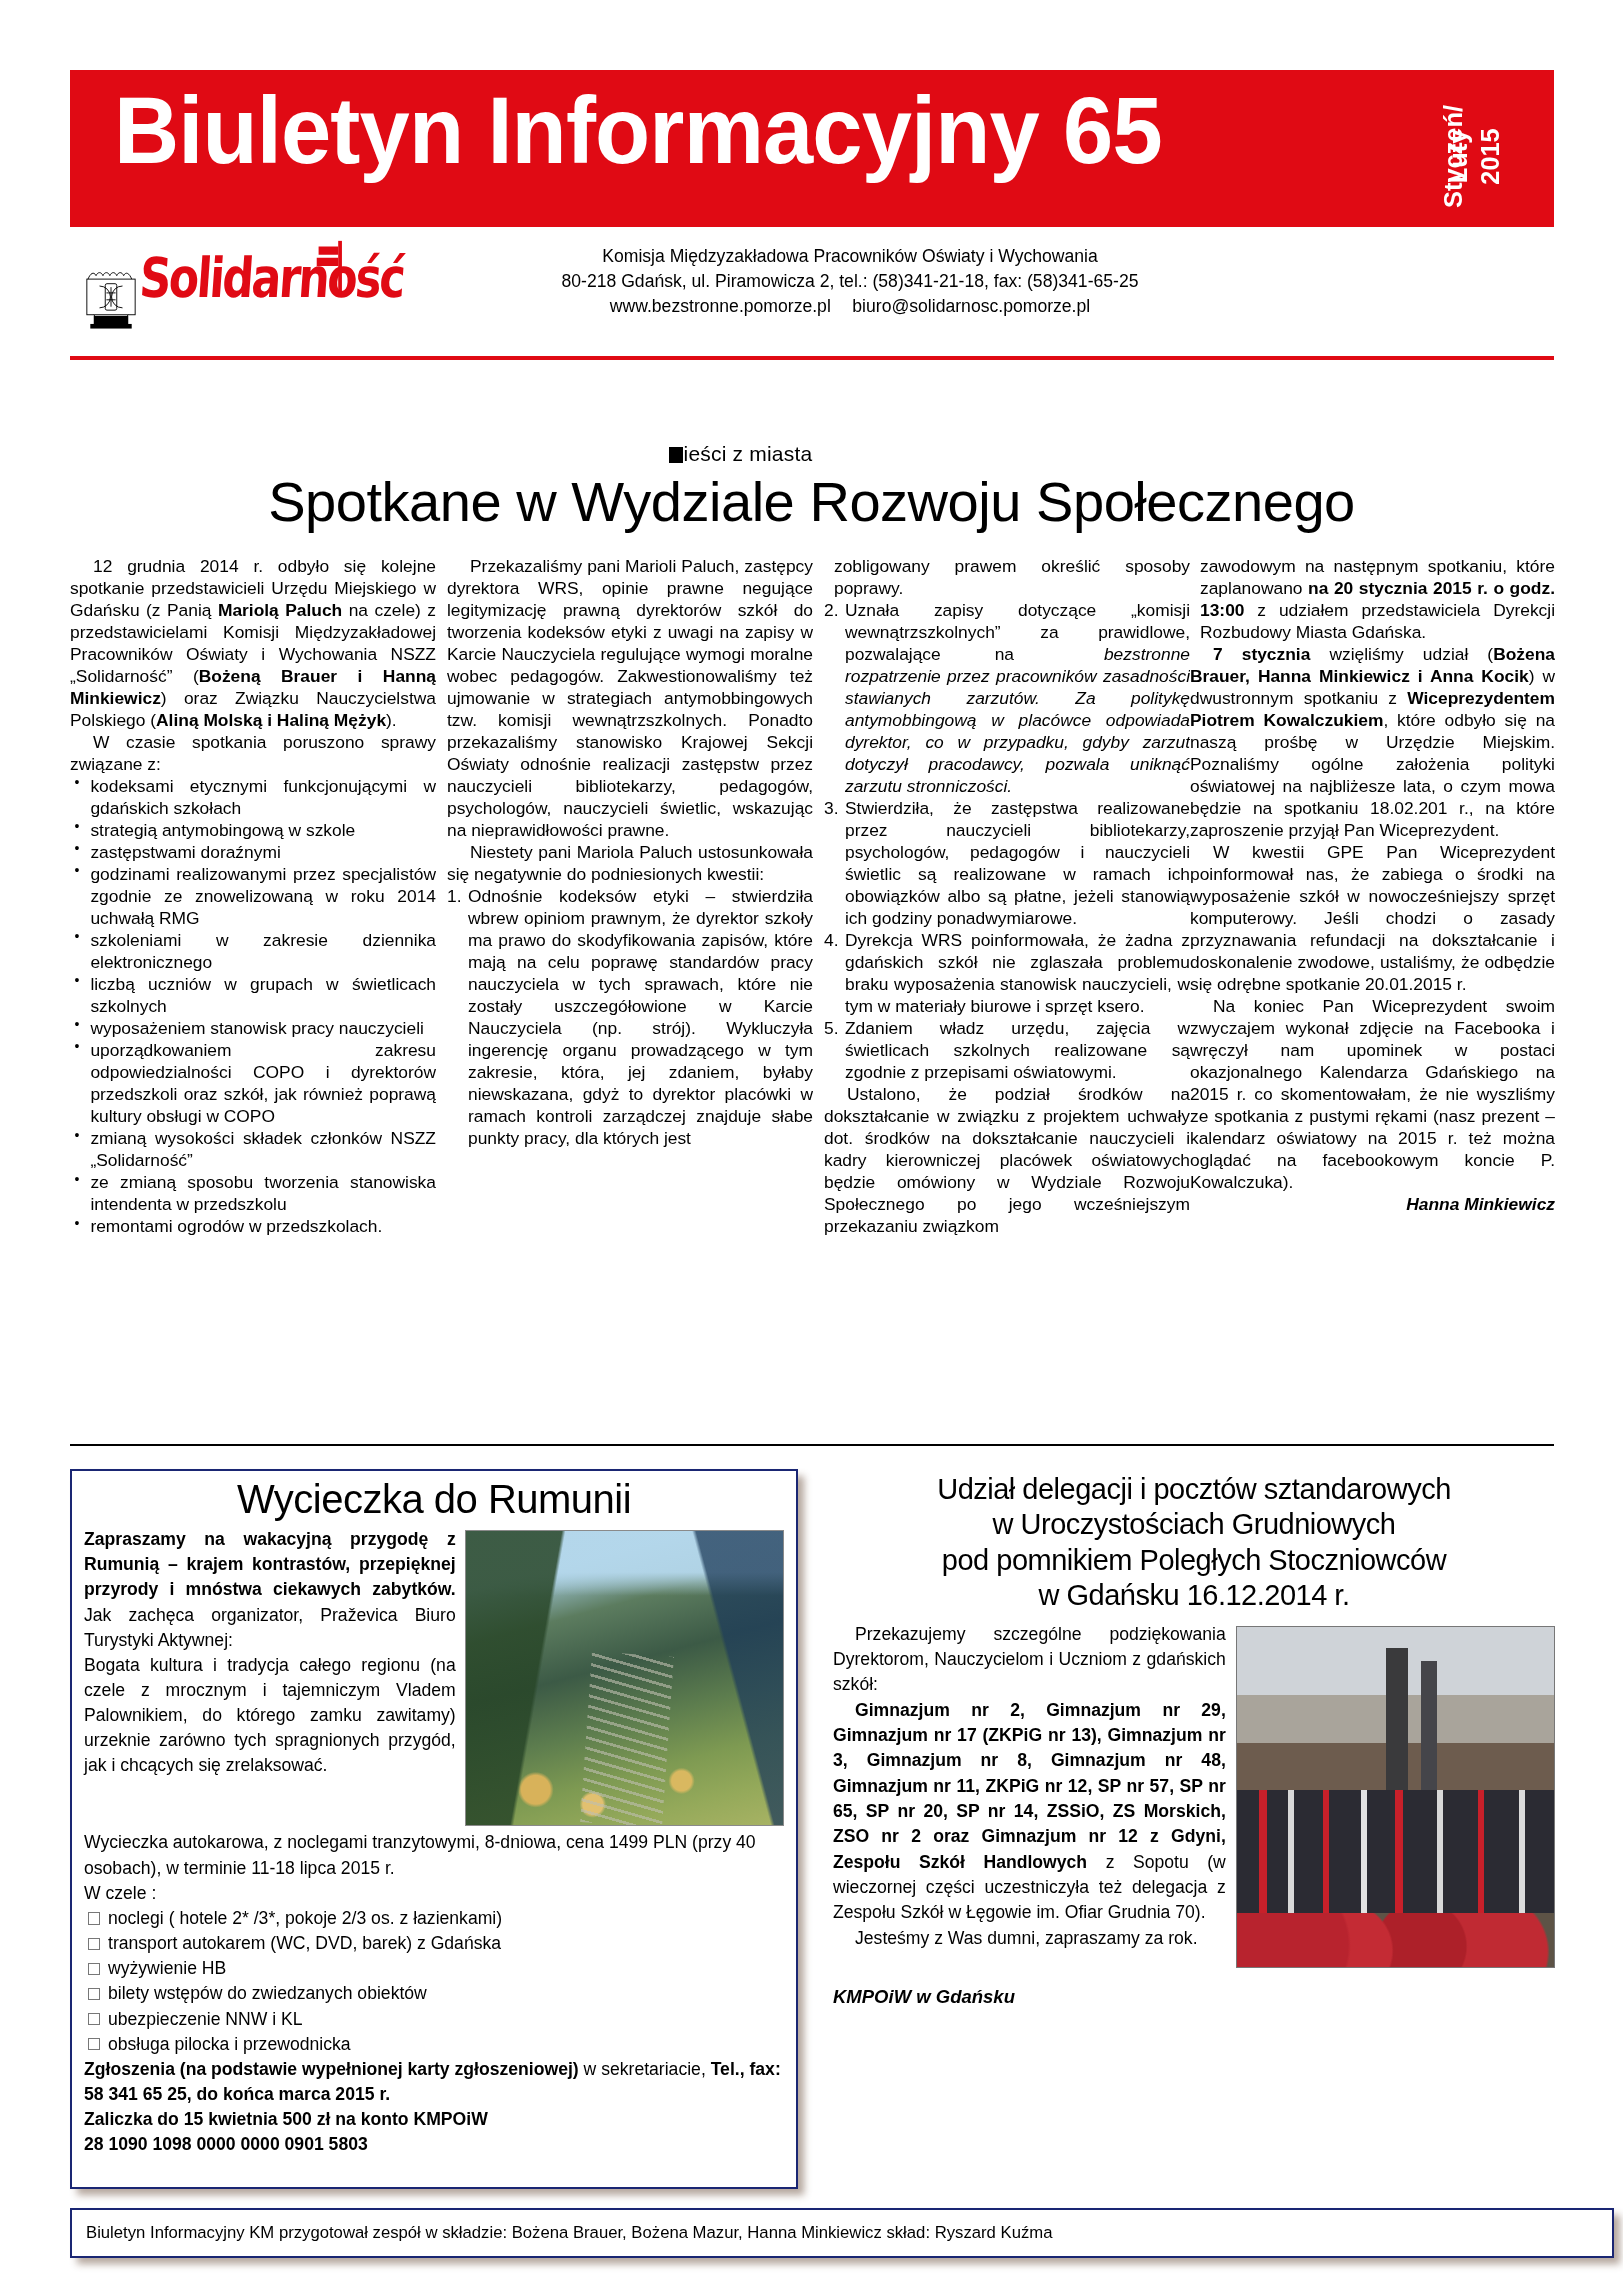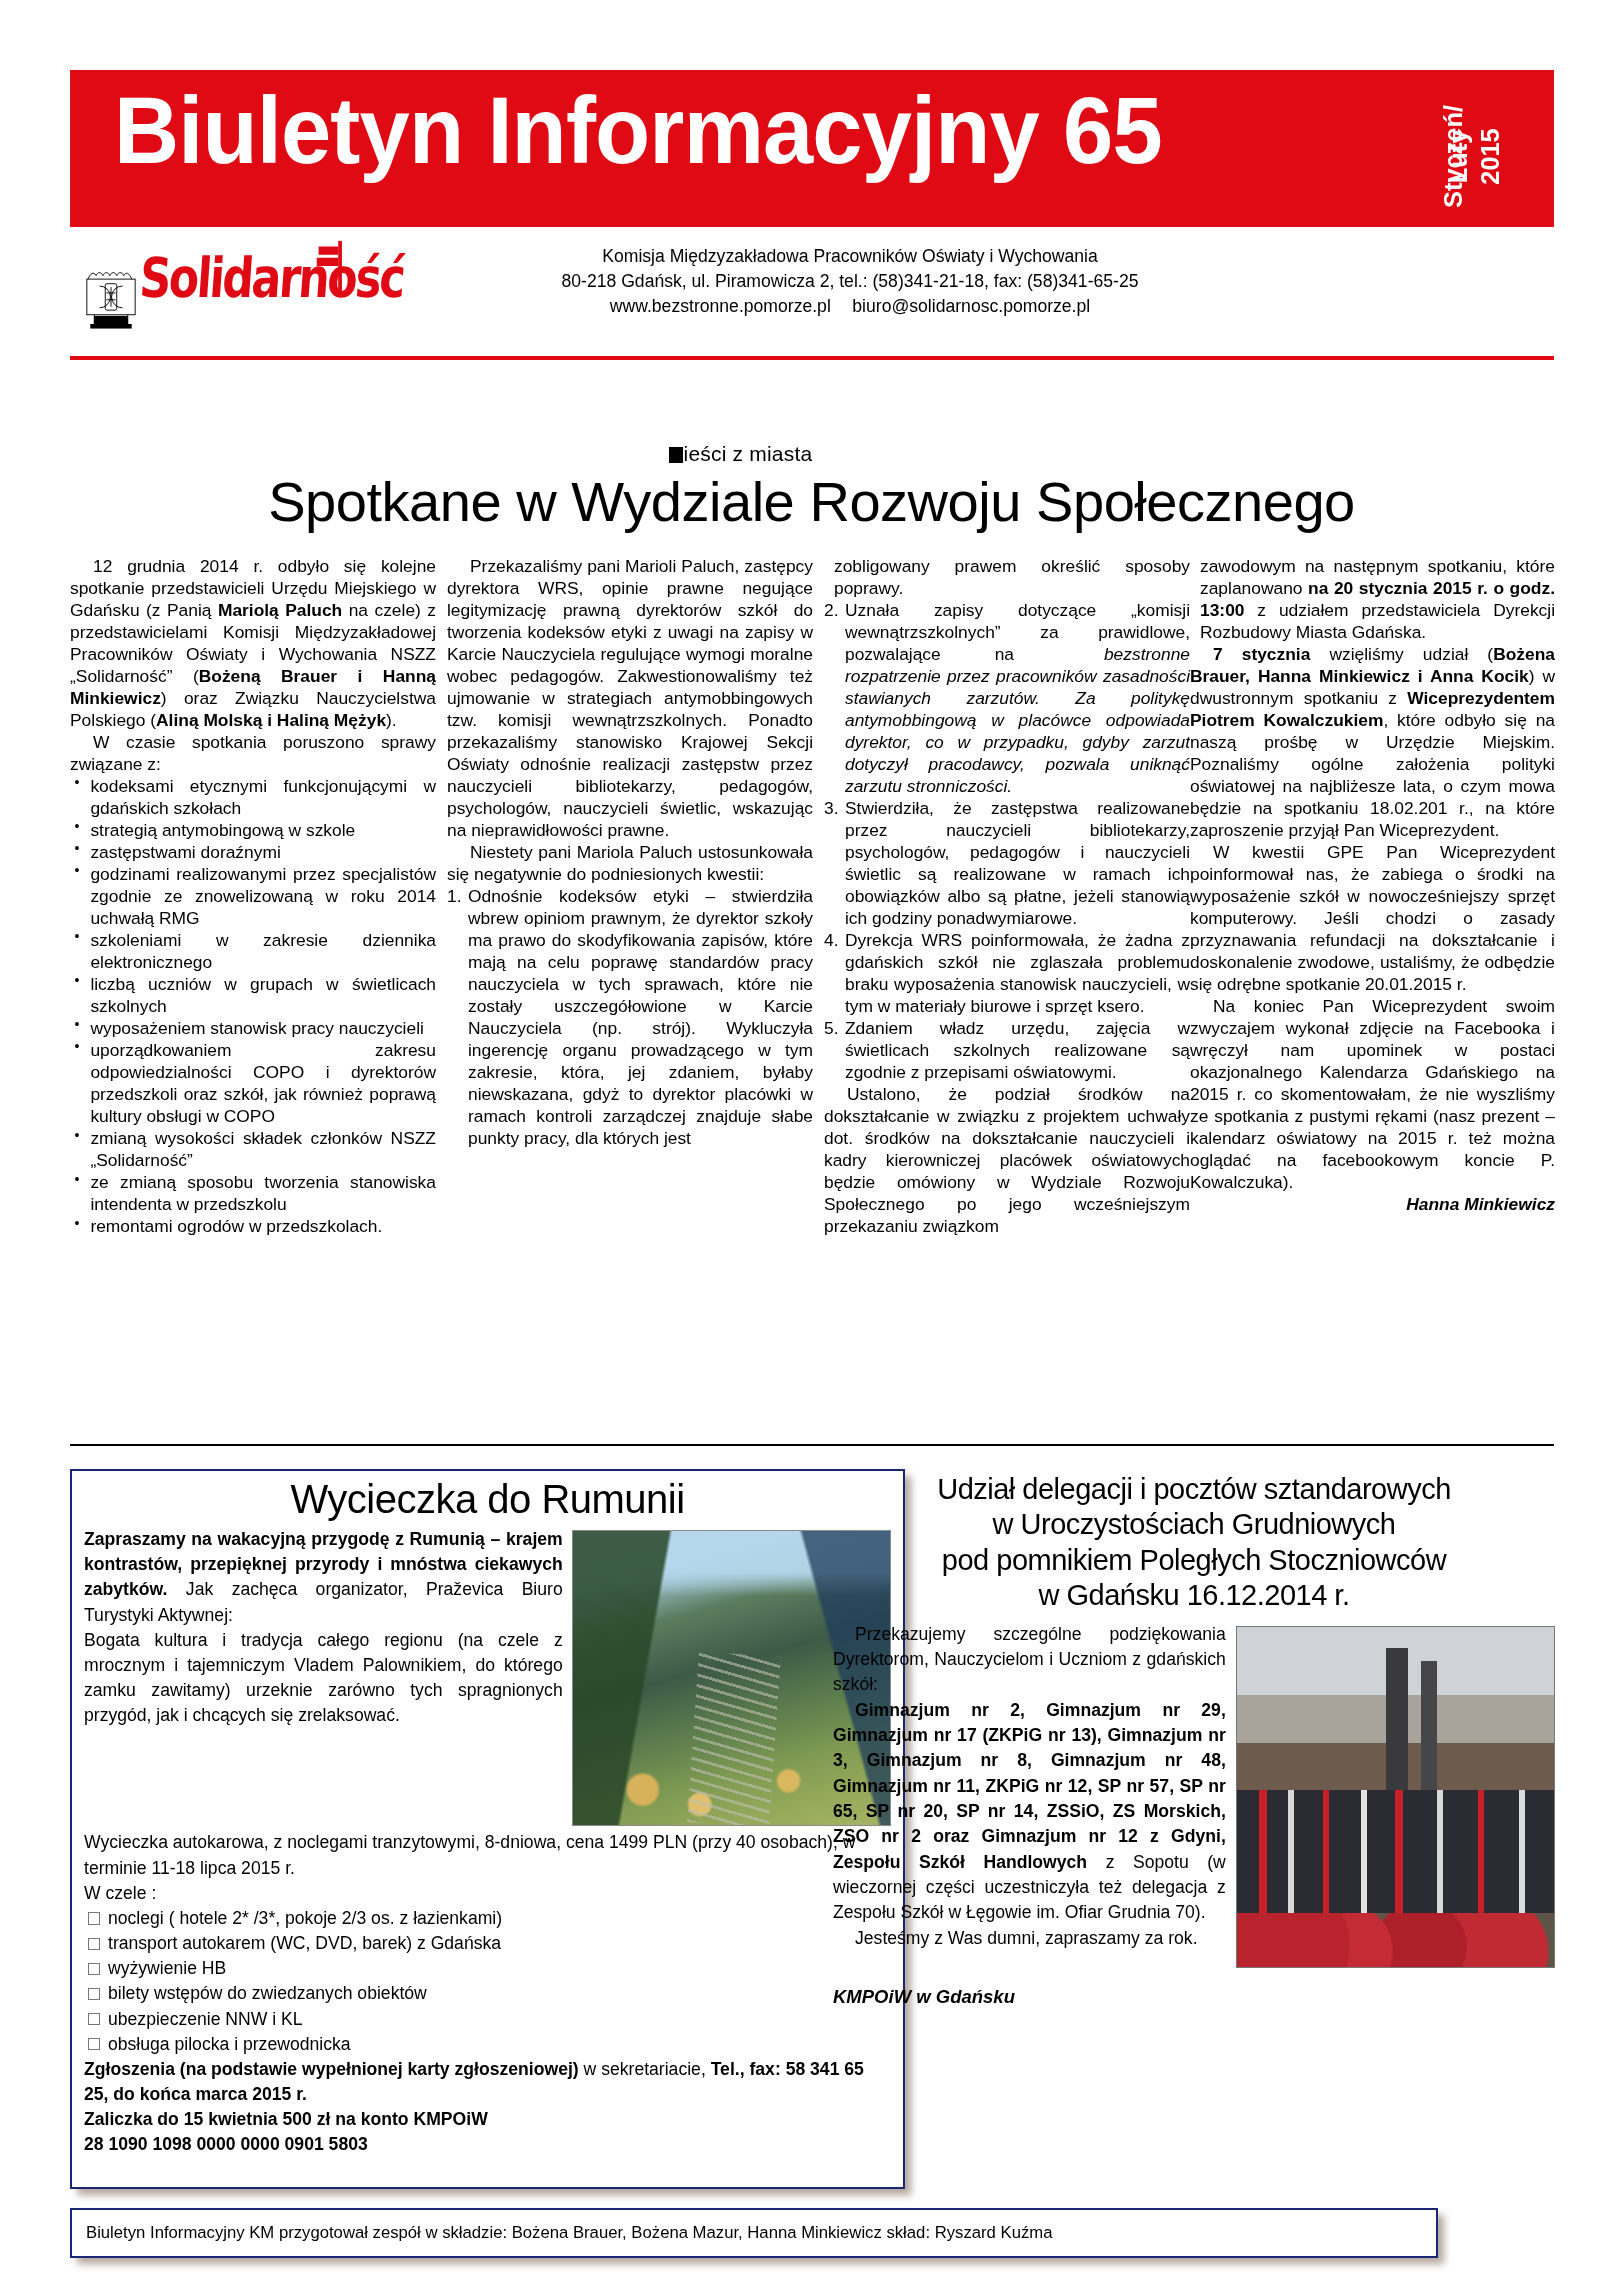--- a/index.html
+++ b/index.html
@@ -134,21 +134,21 @@
   i { font-style:italic;margin-left:36px; }
   .sig { text-align:right; font-weight:bold; font-style:italic; margin-top:1.9px; }
 
   .article-rule {
     position:absolute; left:70px; top:1444px; width:1484px; height:2.3px;
     background:#000;
   }
 
   
   .box-left {
-    position:absolute; left:70px; top:1469px; width:835px; height:720px;
+    position:absolute; left:70px; top:1469px; width:728px; height:720px;
     border:2.8px solid #1a2673;
     background:#fff;
     box-shadow:6.5px 6.5px 7.4px rgba(90,60,40,.45);
   }
   .box-left-inner { padding:4.6px 12px 0 12px; }
   .box-title {
     text-align:center; font-size:40px; letter-spacing:-0.5px;
     margin:1.9px 0 4.6px 0; white-space:nowrap;
     transform:scaleX(1.0);
   }
@@ -229,21 +229,21 @@
       radial-gradient(circle at 58% 62%, #ad2029 0 24%, transparent 25%),
       radial-gradient(circle at 80% 72%, #c02a33 0 22%, transparent 23%),
       #5d5346;
   }
   .right-text { font-size:17.6px; line-height:1.44; text-align:justify; }
   .right-text p { margin:0; text-indent:22px; }
   .right-sig { text-align:left; font-weight:bold; font-style:italic; margin-top:12px; font-size:18.5px; }
 
   
   .footer {
-    position:absolute; left:70px; top:2208px; width:1368px; height:50px;
+    position:absolute; left:70px; top:2208px; width:1544px; height:50px;
     border:2.3px solid #1a2673;
     background:#fff;
     box-shadow:6.5px 6.5px 7.4px rgba(90,60,40,.45);
     display:flex; align-items:center;
   }
   .footer-text { padding-left:14px; font-size:16.7px; white-space:nowrap; }
 </style>
 </head>
 <body>
 

